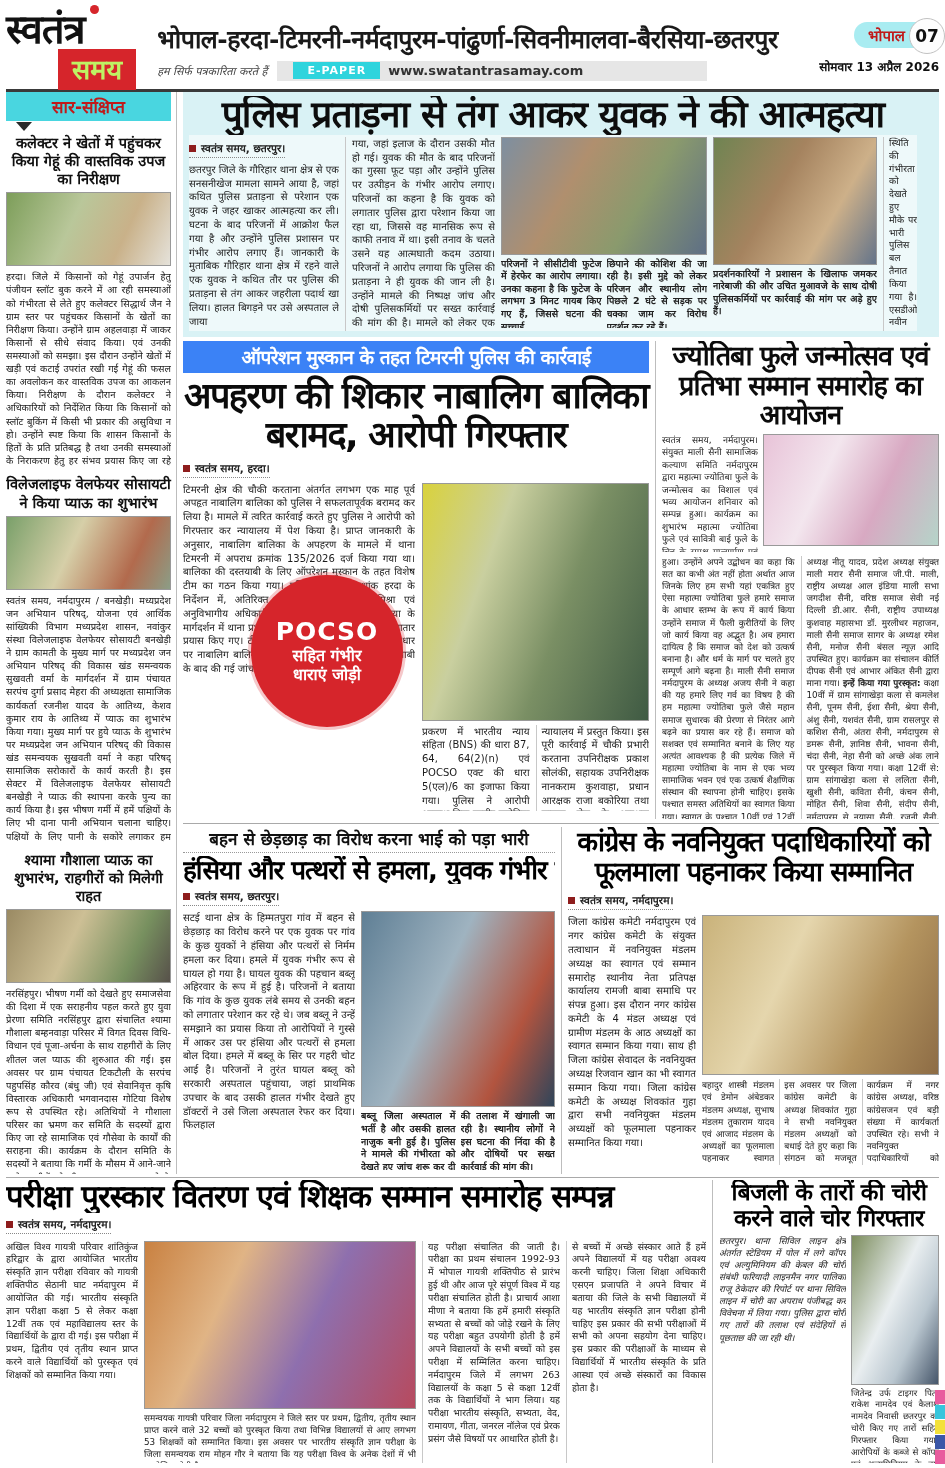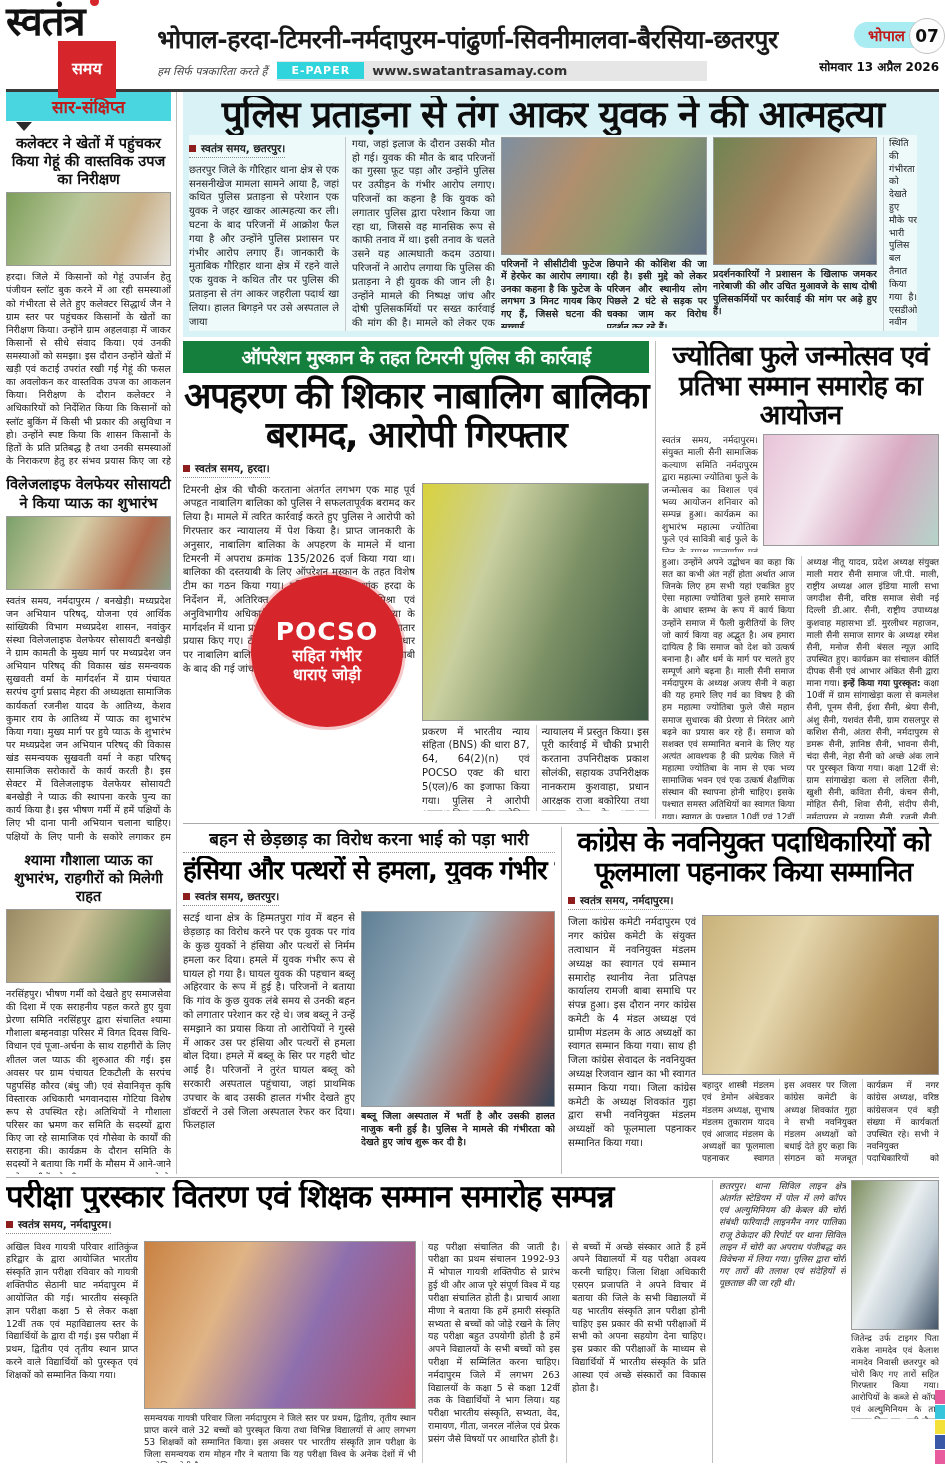--- a/index.html
+++ b/index.html
@@ -7,26 +7,26 @@
   body { font-family:"DejaVu Sans", sans-serif; }
   #page {
     position:relative; width:945px; height:1468px; margin:0 auto;
     background:#ffffff; overflow:hidden; padding:4px 6px 0 6px;
   }
   
   #masthead { display:flex; align-items:center; height:88px; border-bottom:3px solid #3a3a3a; position:relative; }
   .logo-block { width:178px; position:relative; padding-top:6px; }
   .logo-top { font-size:40px; font-weight:900; color:#111; line-height:1; letter-spacing:-1px; }
   .logo-dot { position:absolute; left:84px; top:2px; width:9px; height:9px; border-radius:50%; background:#d6252b; }
-  .logo-bottom { display:inline-block; background:#d6252b; color:#ffffff; font-weight:800; font-size:16px; line-height:1.15; padding:19px 14px; margin-left:52px; }
+  .logo-bottom { display:inline-block; background:#d6252b; color:#bef264; font-weight:800; font-size:27px; line-height:1.15; padding:5px 14px; margin-left:52px; }
   .mast-center { flex:1; padding-top:8px; }
   .cities { font-size:25px; font-weight:800; color:#1a1a1a; letter-spacing:-0.5px; white-space:nowrap; }
   .mast-sub { display:flex; align-items:center; margin-top:6px; gap:10px; }
   .tagline { font-size:11px; font-style:italic; color:#444; white-space:nowrap; }
-  .epaper-bar { flex:1; background:#e6e6e6; height:20px; display:flex; align-items:center; max-width:430px; }
+  .epaper-bar { flex:1; background:#e6e6e6; height:20px; display:flex; align-items:center; max-width:430px;padding-left:16px; }
   .epaper-chip { background:#2fd4dd; color:#fff; font-weight:800; font-size:11px; padding:2px 14px; letter-spacing:1px; }
   .website { font-size:13px; color:#333; font-weight:600; padding-left:8px; }
   .mast-right { width:190px; padding-top:4px; text-align:right; position:relative; }
   .edition-badge { position:relative; display:inline-flex; align-items:center; background:#a9ecf1; border-radius:16px; padding:3px 34px 3px 14px; }
   .edition-name { color:#c01a1a; font-weight:800; font-size:15px; }
   .page-circle { position:absolute; right:-6px; top:-4px; width:36px; height:36px; background:#fdfdfd; border:1px solid #c2c2c2; border-radius:50%; display:flex; align-items:center; justify-content:center; font-size:17px; font-weight:900; color:#111; }
   .date-line { font-size:12px; font-weight:800; color:#111; margin-top:10px; white-space:nowrap; }
   
   .byline { font-size:10.5px; font-weight:800; color:#222; border-bottom:1px dotted #888; display:inline-block; padding-bottom:2px; margin:4px 0 5px 0; }
   .bullet { display:inline-block; width:7px; height:7px; background:#8e1d1d; margin-right:5px; }
@@ -59,21 +59,21 @@
   
   #lead-band { background:#d9f2f5; padding:4px 22px 6px 6px; }
   #lead-headline { font-size:37px; font-weight:900; color:#0d0d0d; letter-spacing:-1px; text-align:center; line-height:1.05; white-space:nowrap; overflow:hidden; }
   #lead-content { display:flex; height:196px; gap:6px; padding-top:2px; background:#eef9fa; }
   .lead-col { overflow:hidden; }
   .lead-fig { display:flex; flex-direction:column; gap:3px; }
   .lead-cap-row { display:flex; gap:5px; }
   
   #mid-row { display:flex; height:478px; margin-top:4px; }
   #op-story { width:472px; padding-right:6px; overflow:hidden; }
-  .kicker { background:#15803d; color:#fff; font-weight:800; font-size:19px; text-align:center; padding:3px 4px; letter-spacing:-0.5px; white-space:nowrap; overflow:hidden; }
+  .kicker { background:#3b82f6; color:#fff; font-weight:800; font-size:19px; text-align:center; padding:3px 4px; letter-spacing:-0.5px; white-space:nowrap; overflow:hidden; }
   #op-headline { font-size:36px; font-weight:900; line-height:1.08; letter-spacing:-1.5px; text-align:center; color:#0b0b0b; margin:4px 0 2px 0; }
   #op-flex { display:flex; gap:7px; position:relative; }
   #op-body1 { width:232px; height:330px; }
   #op-right { flex:1; display:flex; flex-direction:column; gap:4px; }
   #op-photo { width:100%; height:238px; }
   #op-sub { display:flex; gap:6px; height:86px; overflow:hidden; }
   #pocso-badge { position:absolute; left:68px; top:92px; width:152px; height:152px; border-radius:50%; background:#d6252b; color:#fff; display:flex; flex-direction:column; align-items:center; justify-content:center; text-align:center; box-shadow:0 0 0 3px rgba(214,37,43,.25); }
   .pocso-big { font-size:25px; font-weight:900; letter-spacing:1px; }
   .pocso-line { font-size:16px; font-weight:800; line-height:1.2; }
   #jy-story { flex:1; border-left:1px solid #bdbdbd; padding-left:6px; overflow:hidden; }
@@ -252,20 +252,21 @@
         <div id="as-story">
           <div class="kicker2">बहन से छेड़छाड़ का विरोध करना भाई को पड़ा भारी</div>
           <div id="as-headline">हंसिया और पत्थरों से हमला, युवक गंभीर घायल</div>
           <div class="byline"><span class="bullet"></span><span>स्वतंत्र समय, छतरपुर।</span></div>
           <div id="as-flex">
             <div id="as-col" class="body-txt">सटई थाना क्षेत्र के हिम्मतपुरा गांव में बहन से छेड़छाड़ का विरोध करने पर एक युवक पर गांव के कुछ युवकों ने हंसिया और पत्थरों से निर्मम हमला कर दिया। हमले में युवक गंभीर रूप से घायल हो गया है। घायल युवक की पहचान बब्लू अहिरवार के रूप में हुई है। परिजनों ने बताया कि गांव के कुछ युवक लंबे समय से उनकी बहन को लगातार परेशान कर रहे थे। जब बब्लू ने उन्हें समझाने का प्रयास किया तो आरोपियों ने गुस्से में आकर उस पर हंसिया और पत्थरों से हमला बोल दिया। हमले में बब्लू के सिर पर गहरी चोट आई है। परिजनों ने तुरंत घायल बब्लू को सरकारी अस्पताल पहुंचाया, जहां प्राथमिक उपचार के बाद उसकी हालत गंभीर देखते हुए डॉक्टरों ने उसे जिला अस्पताल रेफर कर दिया। फिलहाल</div>
             <div id="as-right">
               <div id="as-photo" class="photo ph-amb"></div>
               <div id="as-caps">
                 <div class="cap-txt" style="flex:1">बब्लू जिला अस्पताल में भर्ती है और उसकी हालत नाजुक बनी हुई है। पुलिस ने मामले की गंभीरता को देखते हुए जांच शुरू कर दी है।</div>
+                <div class="cap-txt" style="flex:1">की तलाश में खंगाली जा रही है। स्थानीय लोगों ने इस घटना की निंदा की है और दोषियों पर सख्त कार्रवाई की मांग की।</div>
               </div>
             </div>
           </div>
         </div>
 
         <div id="cg-story">
           <div id="cg-headline">कांग्रेस के नवनियुक्त पदाधिकारियों को फूलमाला पहनाकर किया सम्मानित</div>
           <div class="byline"><span class="bullet"></span><span>स्वतंत्र समय, नर्मदापुरम।</span></div>
           <div id="cg-flex">
             <div id="cg-col1" class="body-txt">जिला कांग्रेस कमेटी नर्मदापुरम एवं नगर कांग्रेस कमेटी के संयुक्त तत्वाधान में नवनियुक्त मंडलम अध्यक्ष का स्वागत एवं सम्मान समारोह स्थानीय नेता प्रतिपक्ष कार्यालय रामजी बाबा समाधि पर संपन्न हुआ। इस दौरान नगर कांग्रेस कमेटी के 4 मंडल अध्यक्ष एवं ग्रामीण मंडलम के आठ अध्यक्षों का स्वागत सम्मान किया गया। साथ ही जिला कांग्रेस सेवादल के नवनियुक्त अध्यक्ष रिजवान खान का भी स्वागत सम्मान किया गया। जिला कांग्रेस कमेटी के अध्यक्ष शिवकांत गुहा द्वारा सभी नवनियुक्त मंडलम अध्यक्षों को फूलमाला पहनाकर सम्मानित किया गया।</div>
@@ -293,20 +294,21 @@
         <div id="ex-mid">
           <div id="ex-photo" class="photo ph-class"></div>
           <div id="ex-under" class="body-txt">समन्वयक गायत्री परिवार जिला नर्मदापुरम ने जिले स्तर पर प्रथम, द्वितीय, तृतीय स्थान प्राप्त करने वाले 32 बच्चों को पुरस्कृत किया तथा विभिन्न विद्यालयों से आए लगभग 53 शिक्षकों को सम्मानित किया। इस अवसर पर भारतीय संस्कृति ज्ञान परीक्षा के जिला समन्वयक राम मोहन गौर ने बताया कि यह परीक्षा विश्व के अनेक देशों में भी आयोजित होती है।</div>
         </div>
         <div id="ex-col2" class="body-txt vr" style="padding-left:5px">यह परीक्षा संचालित की जाती है। परीक्षा का प्रथम संचालन 1992-93 में भोपाल गायत्री शक्तिपीठ से प्रारंभ हुई थी और आज पूरे संपूर्ण विश्व में यह परीक्षा संचालित होती है। प्राचार्य आशा मीणा ने बताया कि हमें हमारी संस्कृति सभ्यता से बच्चों को जोड़े रखने के लिए यह परीक्षा बहुत उपयोगी होती है हमें अपने विद्यालयों के सभी बच्चों को इस परीक्षा में सम्मिलित करना चाहिए। नर्मदापुरम जिले में लगभग 263 विद्यालयों के कक्षा 5 से कक्षा 12वीं तक के विद्यार्थियों ने भाग लिया। यह परीक्षा भारतीय संस्कृति, सभ्यता, वेद, रामायण, गीता, जनरल नॉलेज एवं प्रेरक प्रसंग जैसे विषयों पर आधारित होती है।</div>
         <div id="ex-col3" class="body-txt vr" style="padding-left:5px">से बच्चों में अच्छे संस्कार आते हैं हमें अपने विद्यालयों में यह परीक्षा अवश्य करनी चाहिए। जिला शिक्षा अधिकारी एसएन प्रजापति ने अपने विचार में बताया की जिले के सभी विद्यालयों में यह भारतीय संस्कृति ज्ञान परीक्षा होनी चाहिए इस प्रकार की सभी परीक्षाओं में सभी को अपना सहयोग देना चाहिए। इस प्रकार की परीक्षाओं के माध्यम से विद्यार्थियों में भारतीय संस्कृति के प्रति आस्था एवं अच्छे संस्कारों का विकास होता है।</div>
       </div>
     </div>
 
     <div id="th-story">
+      <div id="th-headline">बिजली के तारों की चोरी करने वाले चोर गिरफ्तार</div>
       <div id="th-flex">
         <div id="th-body1" class="body-txt">छतरपुर। थाना सिविल लाइन क्षेत्र अंतर्गत स्टेडियम में पोल में लगे कॉपर एवं अल्युमिनियम की केबल की चोरी संबंधी फरियादी लाइनमैन नगर पालिका राजू ठेकेदार की रिपोर्ट पर थाना सिविल लाइन में चोरी का अपराध पंजीबद्ध कर विवेचना में लिया गया। पुलिस द्वारा चोरी गए तारों की तलाश एवं संदेहियों से पूछताछ की जा रही थी।</div>
         <div id="th-right">
           <div id="th-photo" class="photo ph-van"></div>
           <div id="th-body2" class="body-txt">जितेन्द्र उर्फ टाइगर पिता राकेश नामदेव एवं कैलाश नामदेव निवासी छतरपुर को चोरी किए गए तारों सहित गिरफ्तार किया गया। आरोपियों के कब्जे से कॉपर एवं अल्युमिनियम के तार बरामद किए गए। इसी दौरान जिले में लगभग 20 वारंटियों को भी गिरफ्तार किया गया।</div>
         </div>
       </div>
     </div>
   </div>
 

